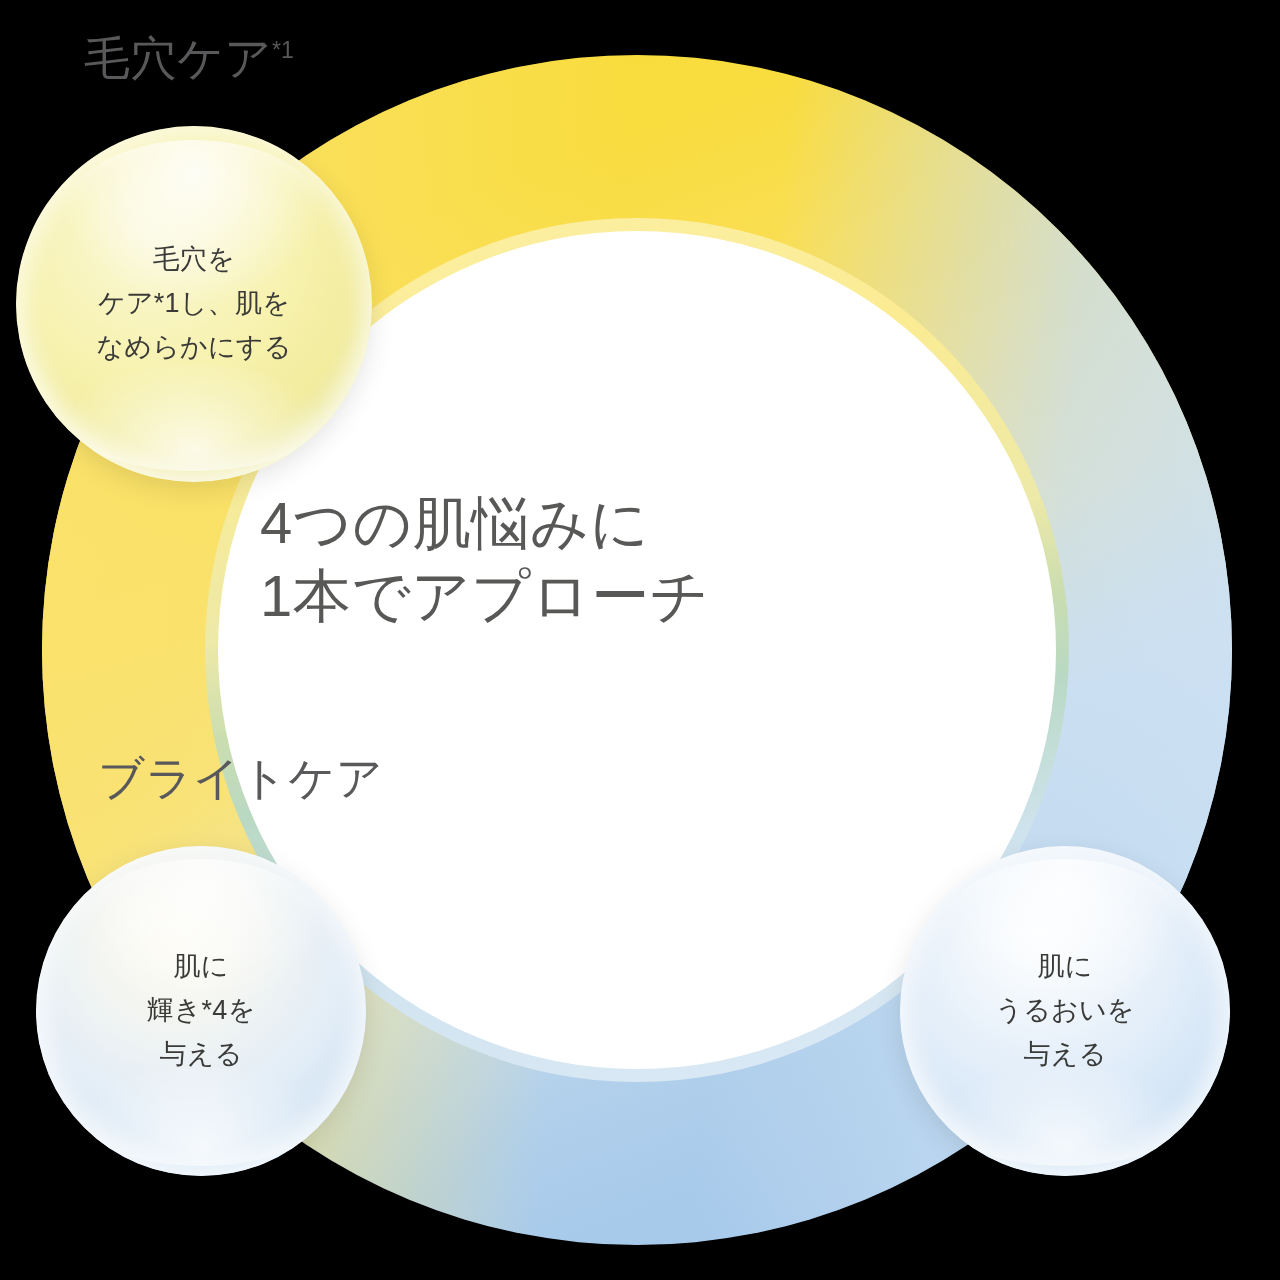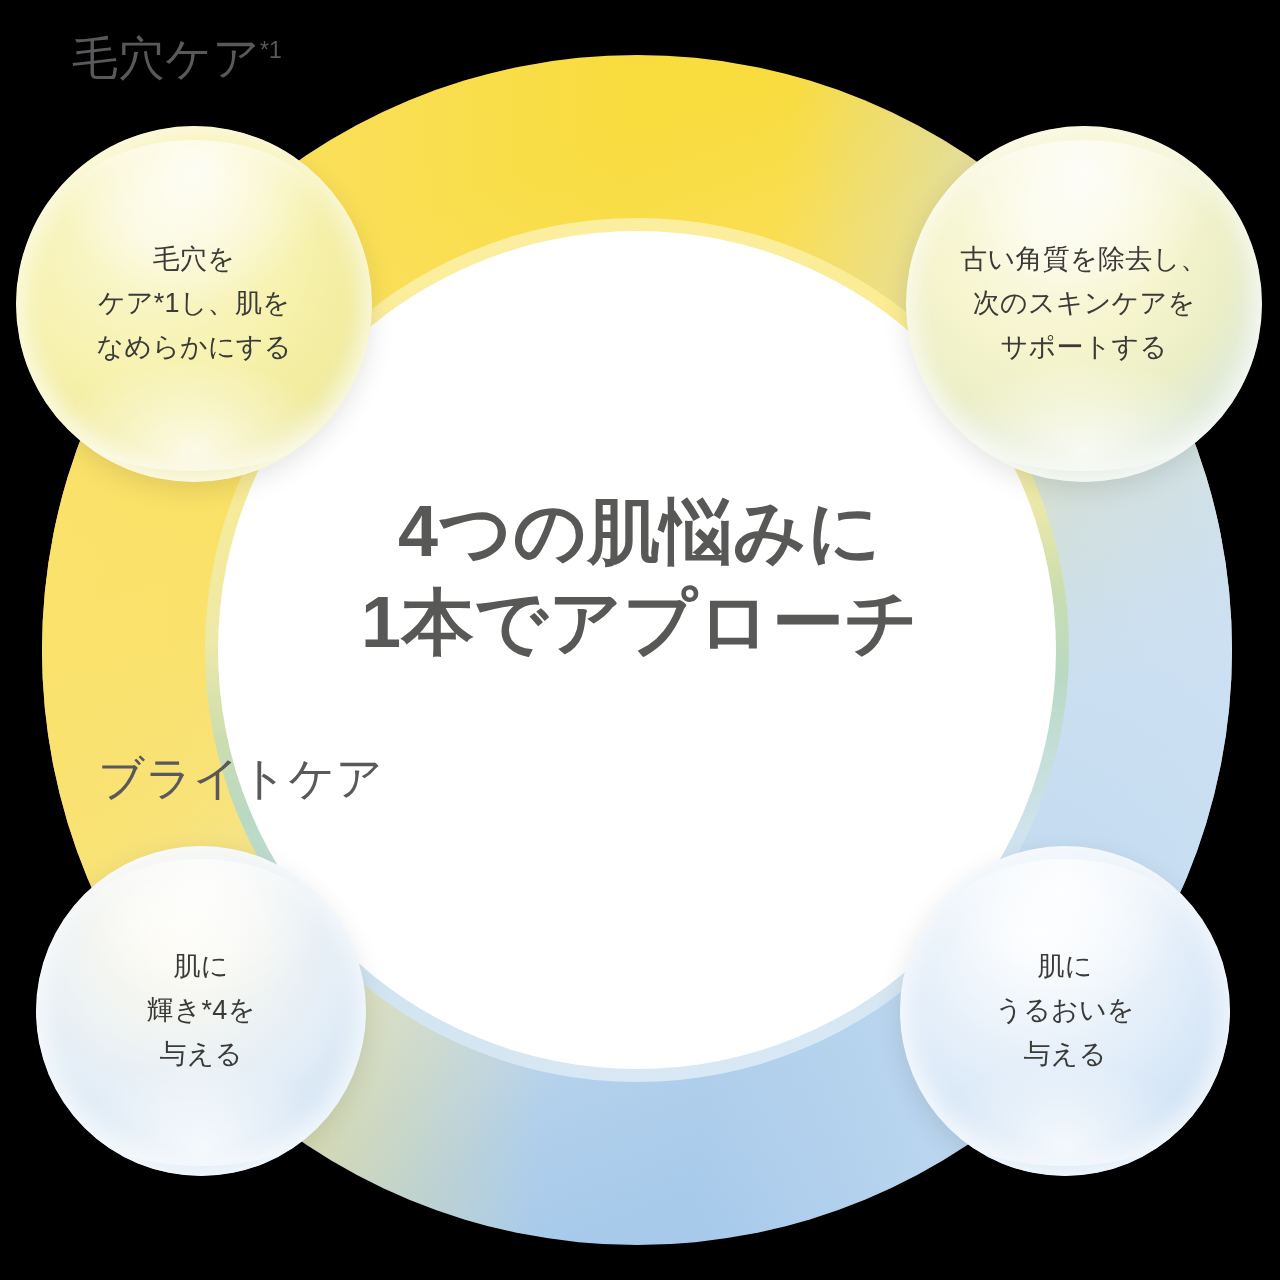--- a/index.html
+++ b/index.html
@@ -67,25 +67,24 @@
     width: 838px; height: 838px;
     border-radius: 50%;
     background: #FFFFFF;
   }
 
   
   .center-text {
     position: absolute;
     left: 260px; top: 486px;
     width: 760px;
-    text-align: center;
     color: #585857;
-    font-size: 72px;
+    font-size: 58px;
     line-height: 1.26;
-    font-weight: 700;
+    font-weight: 400;
     letter-spacing: 0.01em;
     white-space: pre-line;
   }
 
   
   .bubble {
     position: absolute;
     border-radius: 50%;
     display: flex;
     align-items: center;
@@ -167,21 +166,21 @@
     font-weight: 500;
     letter-spacing: 0.01em;
     white-space: nowrap;
     z-index: 6;
   }
   .cat-label .sup {
     font-size: 23px;
     vertical-align: super;
     letter-spacing: 0;
   }
-  #label-pore     { left: 72px;  top: 28px; }
+  #label-pore     { left: 84px;  top: 28px; }
   #label-keratin  { left: 972px; top: 28px; }
   #label-bright   { left: 56px;  top: 748px; margin-left: 42px; }
   #label-moist    { left: 972px; top: 748px; }
 </style>
 </head>
 <body>
 
 <div id="stage">
 
   <div class="ring-wrap">
@@ -196,28 +195,20 @@
 
   <div class="bubble" id="bubble-pore">
     <div class="rim"></div>
     <div class="gloss-top"></div>
     <div class="gloss-bottom"></div>
     <div class="txt">毛穴を
 ケア*1し、肌を
 なめらかにする</div>
   </div>
 
-  <div class="bubble" id="bubble-keratin">
-    <div class="rim"></div>
-    <div class="gloss-top"></div>
-    <div class="gloss-bottom"></div>
-    <div class="txt">古い角質を除去し、
-次のスキンケアを
-サポートする</div>
-  </div>
 
   <div class="bubble" id="bubble-bright">
     <div class="rim"></div>
     <div class="gloss-top"></div>
     <div class="gloss-bottom"></div>
     <div class="txt">肌に
 輝き*4を
 与える</div>
   </div>
 

